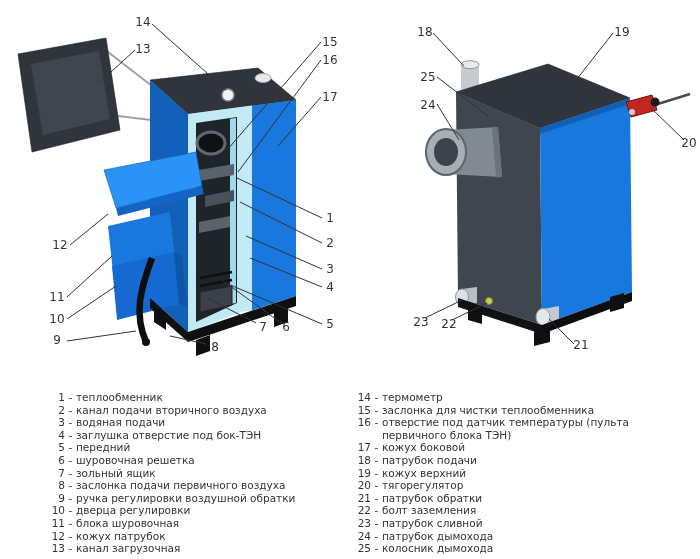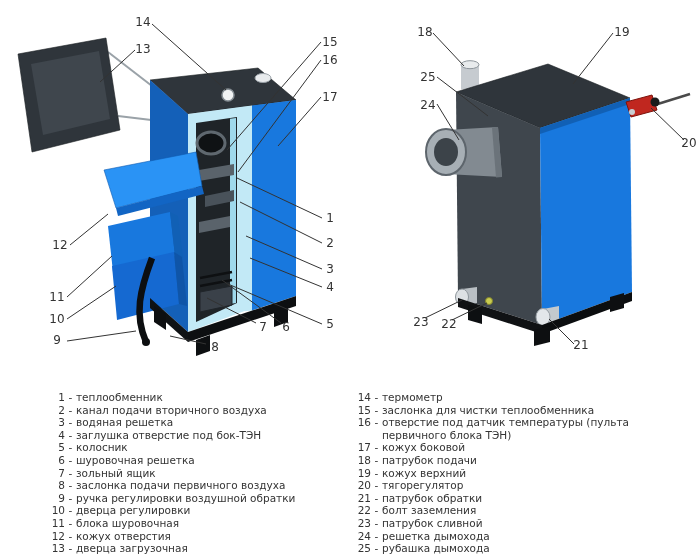--- a/index.html
+++ b/index.html
@@ -201,31 +201,31 @@
           <span class="ltext">теплообменник</span>
         </div>
       <div class="legend-row">
           <span class="lnum">2</span>
           <span class="lsep">-</span>
           <span class="ltext">канал подачи вторичного воздуха</span>
         </div>
       <div class="legend-row">
           <span class="lnum">3</span>
           <span class="lsep">-</span>
-          <span class="ltext">водяная решетка</span>
+          <span class="ltext">водяная подачи</span>
         </div>
       <div class="legend-row">
           <span class="lnum">4</span>
           <span class="lsep">-</span>
           <span class="ltext">заглушка отверстие под бок-ТЭН</span>
         </div>
       <div class="legend-row">
           <span class="lnum">5</span>
           <span class="lsep">-</span>
-          <span class="ltext">колосник</span>
+          <span class="ltext">передний</span>
         </div>
       <div class="legend-row">
           <span class="lnum">6</span>
           <span class="lsep">-</span>
           <span class="ltext">шуровочная решетка</span>
         </div>
       <div class="legend-row">
           <span class="lnum">7</span>
           <span class="lsep">-</span>
           <span class="ltext">зольный ящик</span>
@@ -246,26 +246,26 @@
           <span class="ltext">дверца регулировки</span>
         </div>
       <div class="legend-row">
           <span class="lnum">11</span>
           <span class="lsep">-</span>
           <span class="ltext">блока шуровочная</span>
         </div>
       <div class="legend-row">
           <span class="lnum">12</span>
           <span class="lsep">-</span>
-          <span class="ltext">кожух отверстия</span>
+          <span class="ltext">кожух патрубок</span>
         </div>
       <div class="legend-row">
           <span class="lnum">13</span>
           <span class="lsep">-</span>
-          <span class="ltext">дверца загрузочная</span>
+          <span class="ltext">канал загрузочная</span>
         </div>
     </div>
     <div class="legend-col right">
       <div class="legend-row">
           <span class="lnum">14</span>
           <span class="lsep">-</span>
           <span class="ltext">термометр</span>
         </div>
       <div class="legend-row">
           <span class="lnum">15</span>
@@ -308,23 +308,23 @@
           <span class="ltext">болт заземления</span>
         </div>
       <div class="legend-row">
           <span class="lnum">23</span>
           <span class="lsep">-</span>
           <span class="ltext">патрубок сливной</span>
         </div>
       <div class="legend-row">
           <span class="lnum">24</span>
           <span class="lsep">-</span>
-          <span class="ltext">решетка дымохода</span>
+          <span class="ltext">патрубок дымохода</span>
         </div>
       <div class="legend-row">
           <span class="lnum">25</span>
           <span class="lsep">-</span>
-          <span class="ltext">рубашка дымохода</span>
+          <span class="ltext">колосник дымохода</span>
         </div>
     </div>
   </div>
 
 </div>
 
 </body></html>

